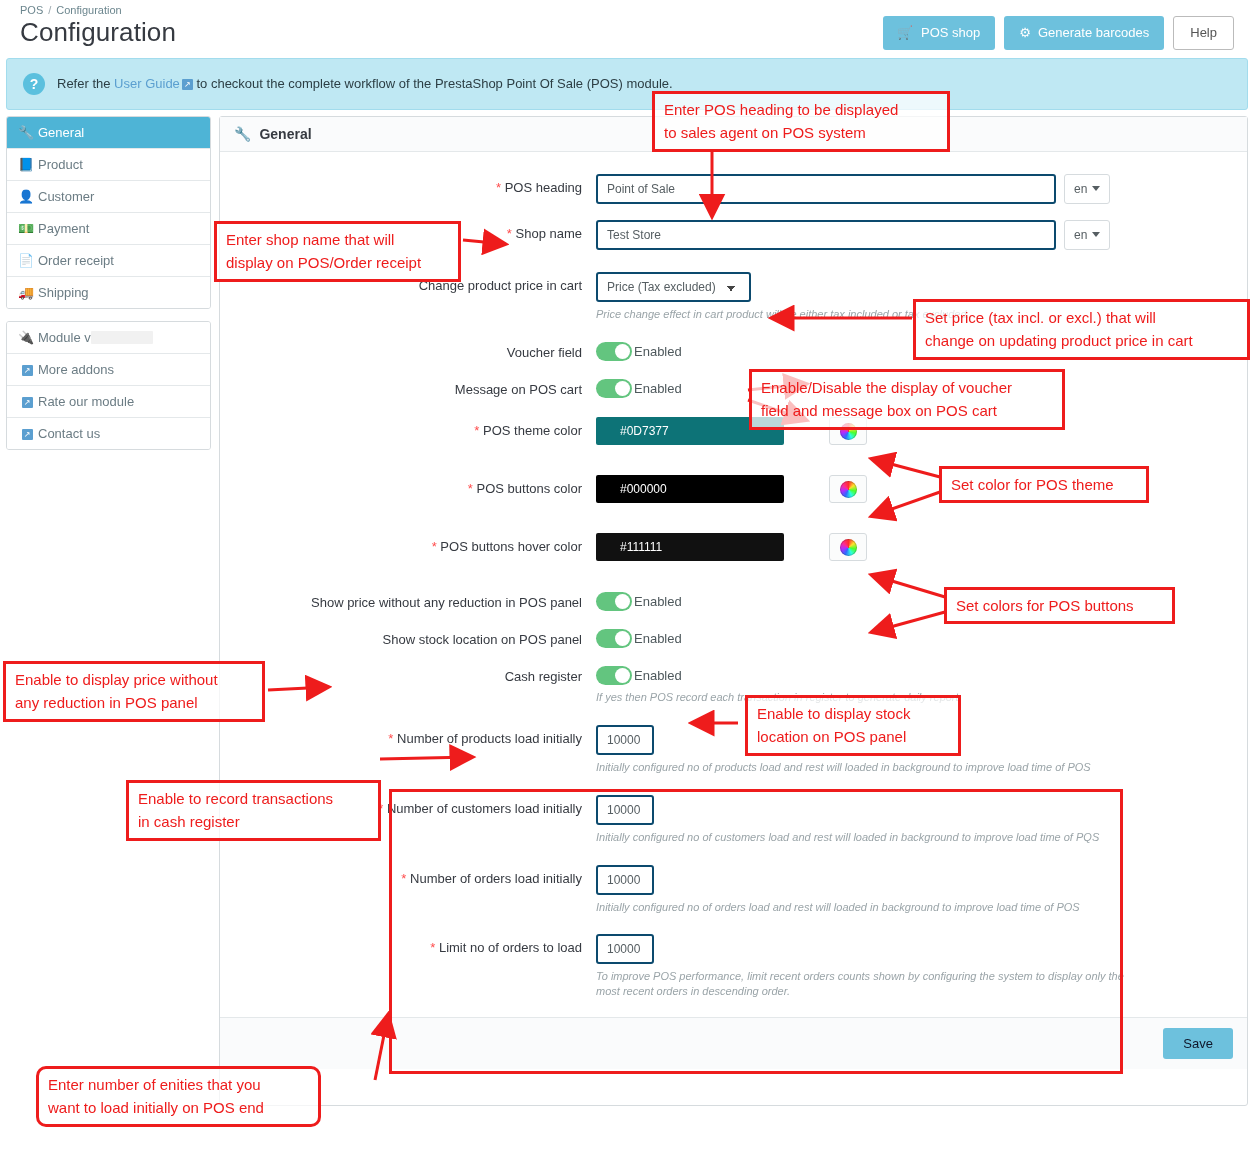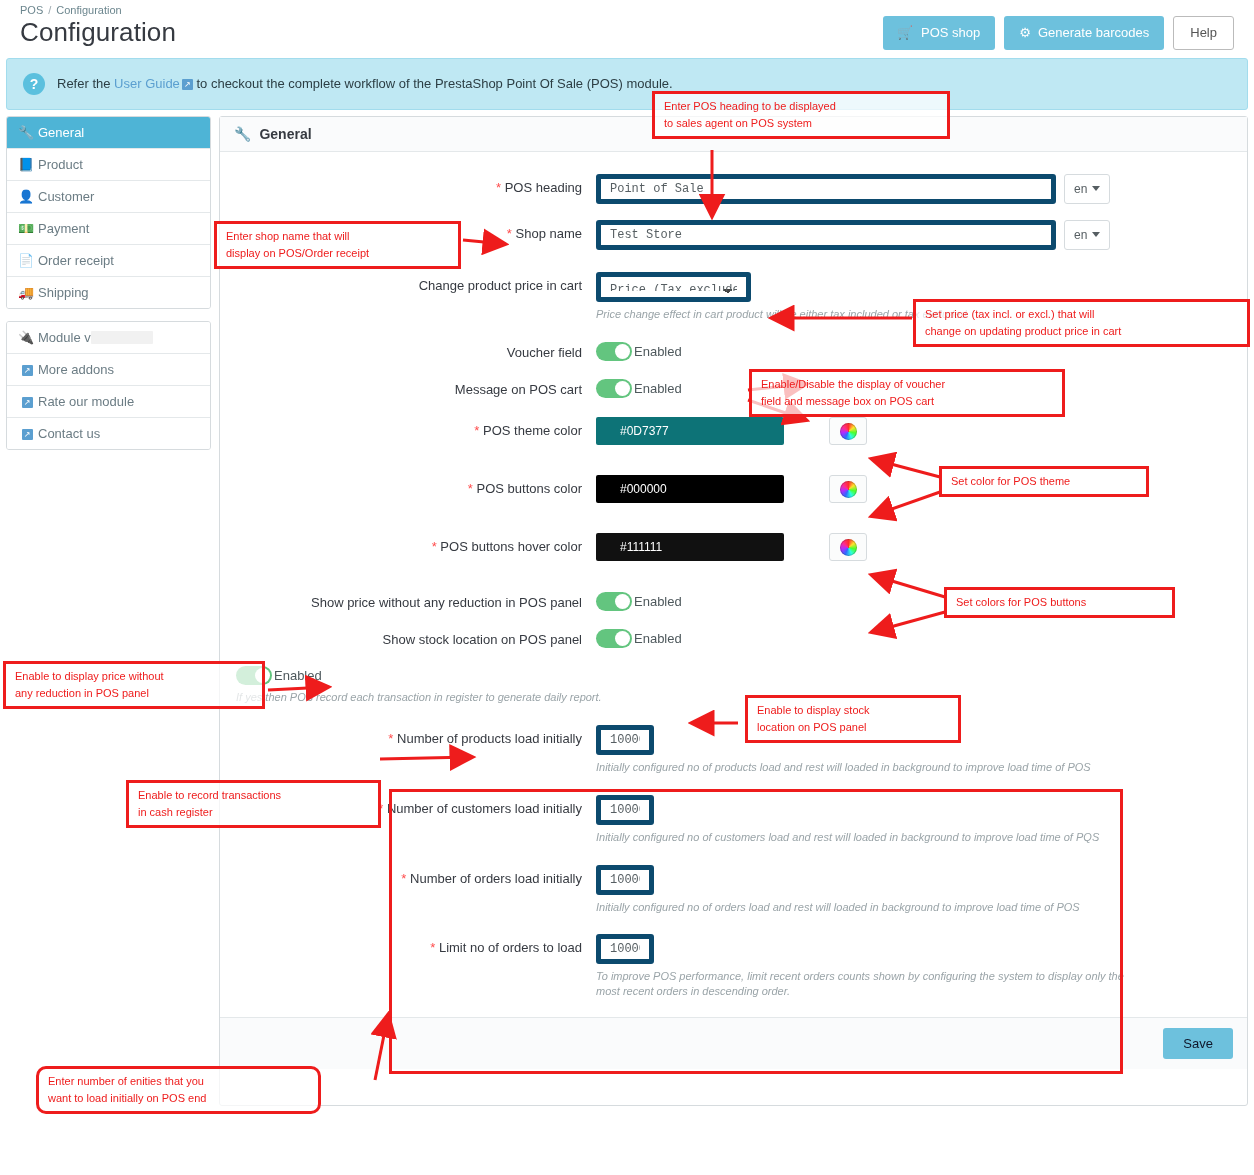--- a/index.html
+++ b/index.html
@@ -88,23 +88,23 @@
     width:360px; flex:0 0 360px; text-align:right; padding:6px 14px 0 0;
     font-size:13px; color:#363a41; line-height:1.3;
   }
   .req { color:#ff4c4c; }
   .form-field { flex:1; }
   .help {
     font-size:11px; color:#9aa4a8; font-style:italic; margin-top:5px; line-height:1.35;
   }
 
   input.text, select.sel {
-    font-family:Liberation Mono, monospace;
+    font-family:Liberation Sans, sans-serif;
     font-size:12px; color:#565e62;
-    border:5px solid #0c4a6e; border-radius:3px;
+    border:2px solid #0c4a6e; border-radius:3px;
     padding:6px 9px; background:#fff; outline:none;
   }
   .input-lang { display:flex; align-items:stretch; gap:8px; }
   .input-lang input.text { width:460px; height:30px; }
   .lang-btn {
     border:1px solid #d6dbde; border-radius:3px; background:#fff;
     font-size:12px; color:#565e62; padding:0 9px; height:30px;
     display:flex; align-items:center; gap:5px; cursor:pointer;
   }
   .caret { width:0;height:0;border-left:4px solid transparent;border-right:4px solid transparent;border-top:5px solid #565e62; }
@@ -151,21 +151,21 @@
     border-top:1px solid #e4e8ea; background:#fafbfc;
     padding:10px 14px; display:flex; justify-content:flex-end;
   }
   .btn-save { background:#6dc1dd; color:#0f172a; border:none; border-radius:3px;
     font-size:13px; padding:8px 20px; cursor:pointer; }
 
   
   #annotations { position:absolute; left:0; top:0; width:1254px; height:1175px; pointer-events:none; }
   .callout {
     position:absolute; border:3px solid #ee1c1c; color:#ee1c1c;
-    font-size:11px; line-height:1.55; padding:4px 9px;
+    font-size:15px; line-height:1.55; padding:4px 9px;
     background:rgba(255,255,255,0.72);
     font-family:"Liberation Sans", sans-serif;
   }
   #annotations svg { position:absolute; left:0; top:0; }
 
   
   .gly { font-family:"DejaVu Sans", sans-serif; }
 </style>
 </head>
 <body>
@@ -381,20 +381,23 @@
         </div>
         <div class="form-field">
           <div class="toggle-row">
             <div class="switch"></div>
             <span class="switch-label">Enabled</span>
           </div>
         </div>
       </div>
 
       <div class="form-row" style="margin-bottom:20px;">
+        <div class="form-label">
+          <span>Cash register</span>
+        </div>
         <div class="form-field">
           <div class="toggle-row">
             <div class="switch"></div>
             <span class="switch-label">Enabled</span>
           </div>
           <div class="help">If yes then POS record each transaction in register to generate daily report.</div>
         </div>
       </div>
 
       <div class="form-row" style="margin-bottom:20px;">

